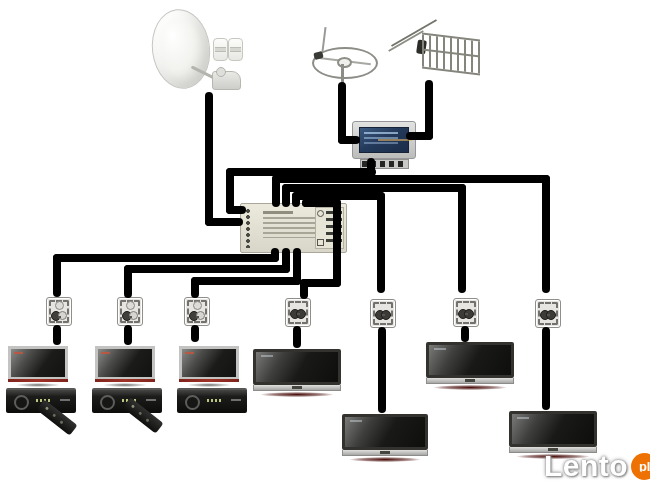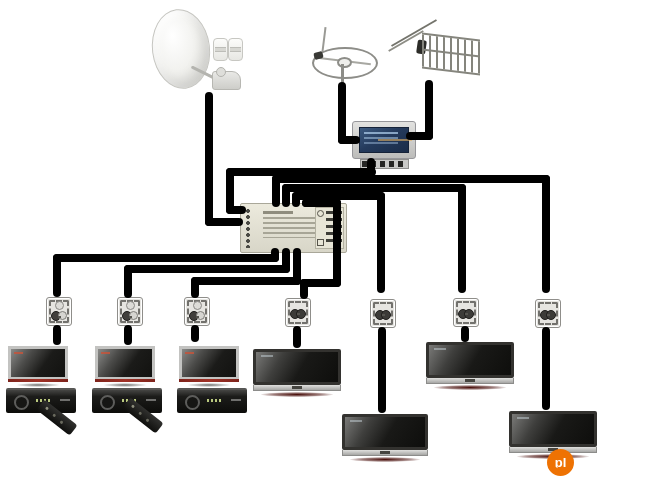--- a/index.html
+++ b/index.html
@@ -332,18 +332,19 @@
     </div>
   <div class="stb" style="left:177px;top:388px">
       <span class="knob"></span>
       <span class="led"></span>
       <span class="tag"></span>
     </div>
   <div class="remote" style="left:36px;top:411px"></div>
   <div class="remote" style="left:122px;top:409px"></div>
 
   <div class="wm">
+    <span class="wm-text">Lento</span>
     <span class="wm-bubble">
         <b>pl</b>
       </span>
   </div>
 
 </div>
 
 </body></html>

